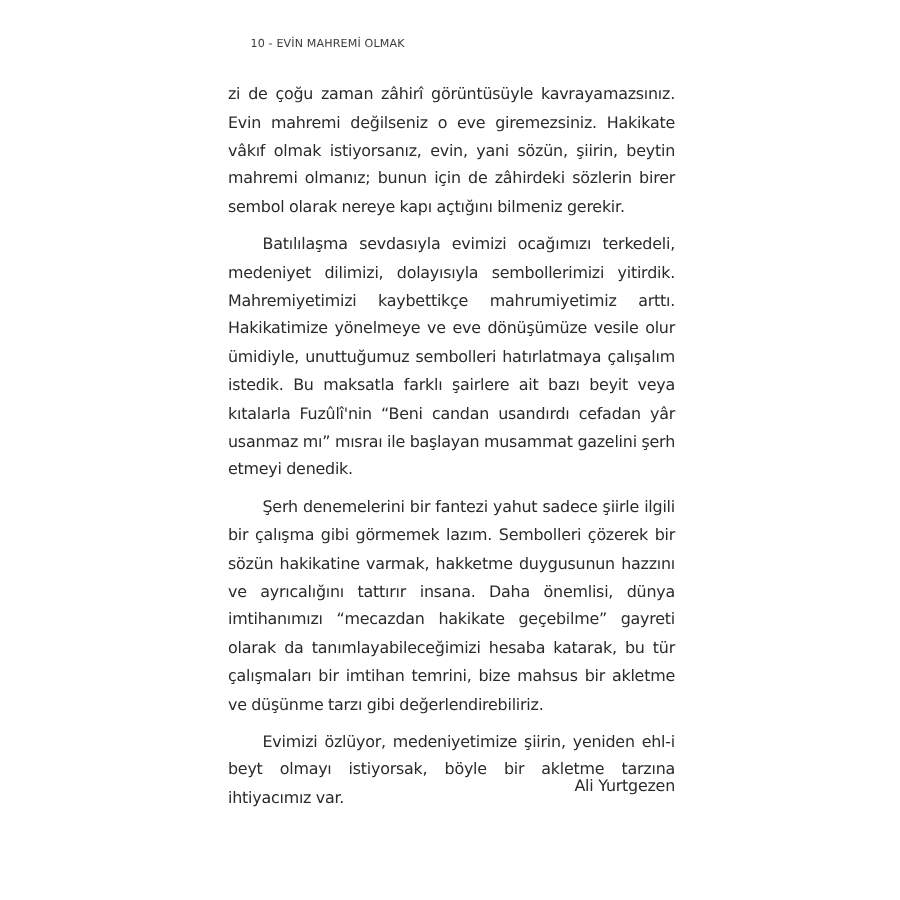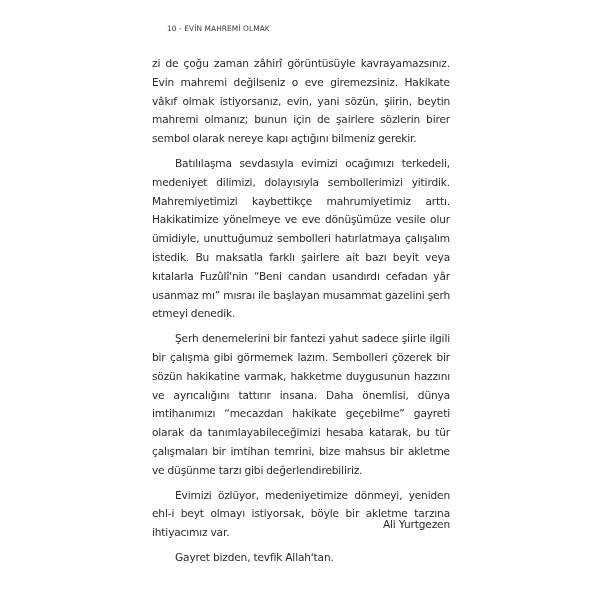--- a/index.html
+++ b/index.html
@@ -63,21 +63,20 @@
       margin-left: 28px;
     }
   </style>
 </head>
 <body>
 
 <div class="page">
   <div class="running-head">10 - EVİN MAHREMİ OLMAK</div>
 
   <div class="body-text">
-    <p class="para flush">zi de çoğu zaman zâhirî görüntüsüyle kavrayamazsınız. Evin mahremi değilseniz o eve giremezsiniz. Hakikate vâkıf olmak istiyorsanız, evin, yani sözün, şiirin, beytin mahremi olmanız; bunun için de şairlere sözlerin birer sembol olarak nereye kapı açtığını bilmeniz gerekir.</p>
+    <p class="para flush">zi de çoğu zaman zâhirî görüntüsüyle kavrayamazsınız. Evin mahremi değilseniz o eve giremezsiniz. Hakikate vâkıf olmak istiyorsanız, evin, yani sözün, şiirin, beytin mahremi olmanız; bunun için de zâhirdeki sözlerin birer sembol olarak nereye kapı açtığını bilmeniz gerekir.</p>
     <p class="para indent">Batılılaşma sevdasıyla evimizi ocağımızı terkedeli, mede­niyet dilimizi, dolayısıyla sembollerimizi yitirdik. Mahremiye­timizi kaybettikçe mahrumiyetimiz arttı. Hakikatimize yönel­meye ve eve dönüşümüze vesile olur ümidiyle, unuttuğumuz sembolleri hatırlatmaya çalışalım istedik. Bu maksatla farklı şairlere ait bazı beyit veya kıtalarla Fuzûlî'nin “Beni candan usandırdı cefadan yâr usanmaz mı” mısraı ile başlayan mu­sammat gazelini şerh etmeyi denedik.</p>
     <p class="para indent">Şerh denemelerini bir fantezi yahut sadece şiirle ilgili bir çalışma gibi görmemek lazım. Sembolleri çözerek bir sözün hakikatine varmak, hakketme duygusunun hazzını ve ayrı­calığını tattırır insana. Daha önemlisi, dünya imtihanımızı “mecazdan hakikate geçebilme” gayreti olarak da tanımlaya­bileceğimizi hesaba katarak, bu tür çalışmaları bir imtihan temrini, bize mahsus bir akletme ve düşünme tarzı gibi de­ğerlendirebiliriz.</p>
-    <p class="para indent">Evimizi özlüyor, medeniyetimize dönmeyi, yeniden ehl-i beyt olmayı istiyorsak, böyle bir akletme tarzına ihtiyacımız var.</p>
-    <p class="para indent">Gayret bizden, tevfik Allah'tan.</p>
+    <p class="para indent">Evimizi özlüyor, medeniyetimize şiirin, yeniden ehl-i beyt olmayı istiyorsak, böyle bir akletme tarzına ihtiyacımız var.</p>
   </div>
 
   <div class="signature">Ali Yurtgezen</div>
 </div>
 
 </body></html>

